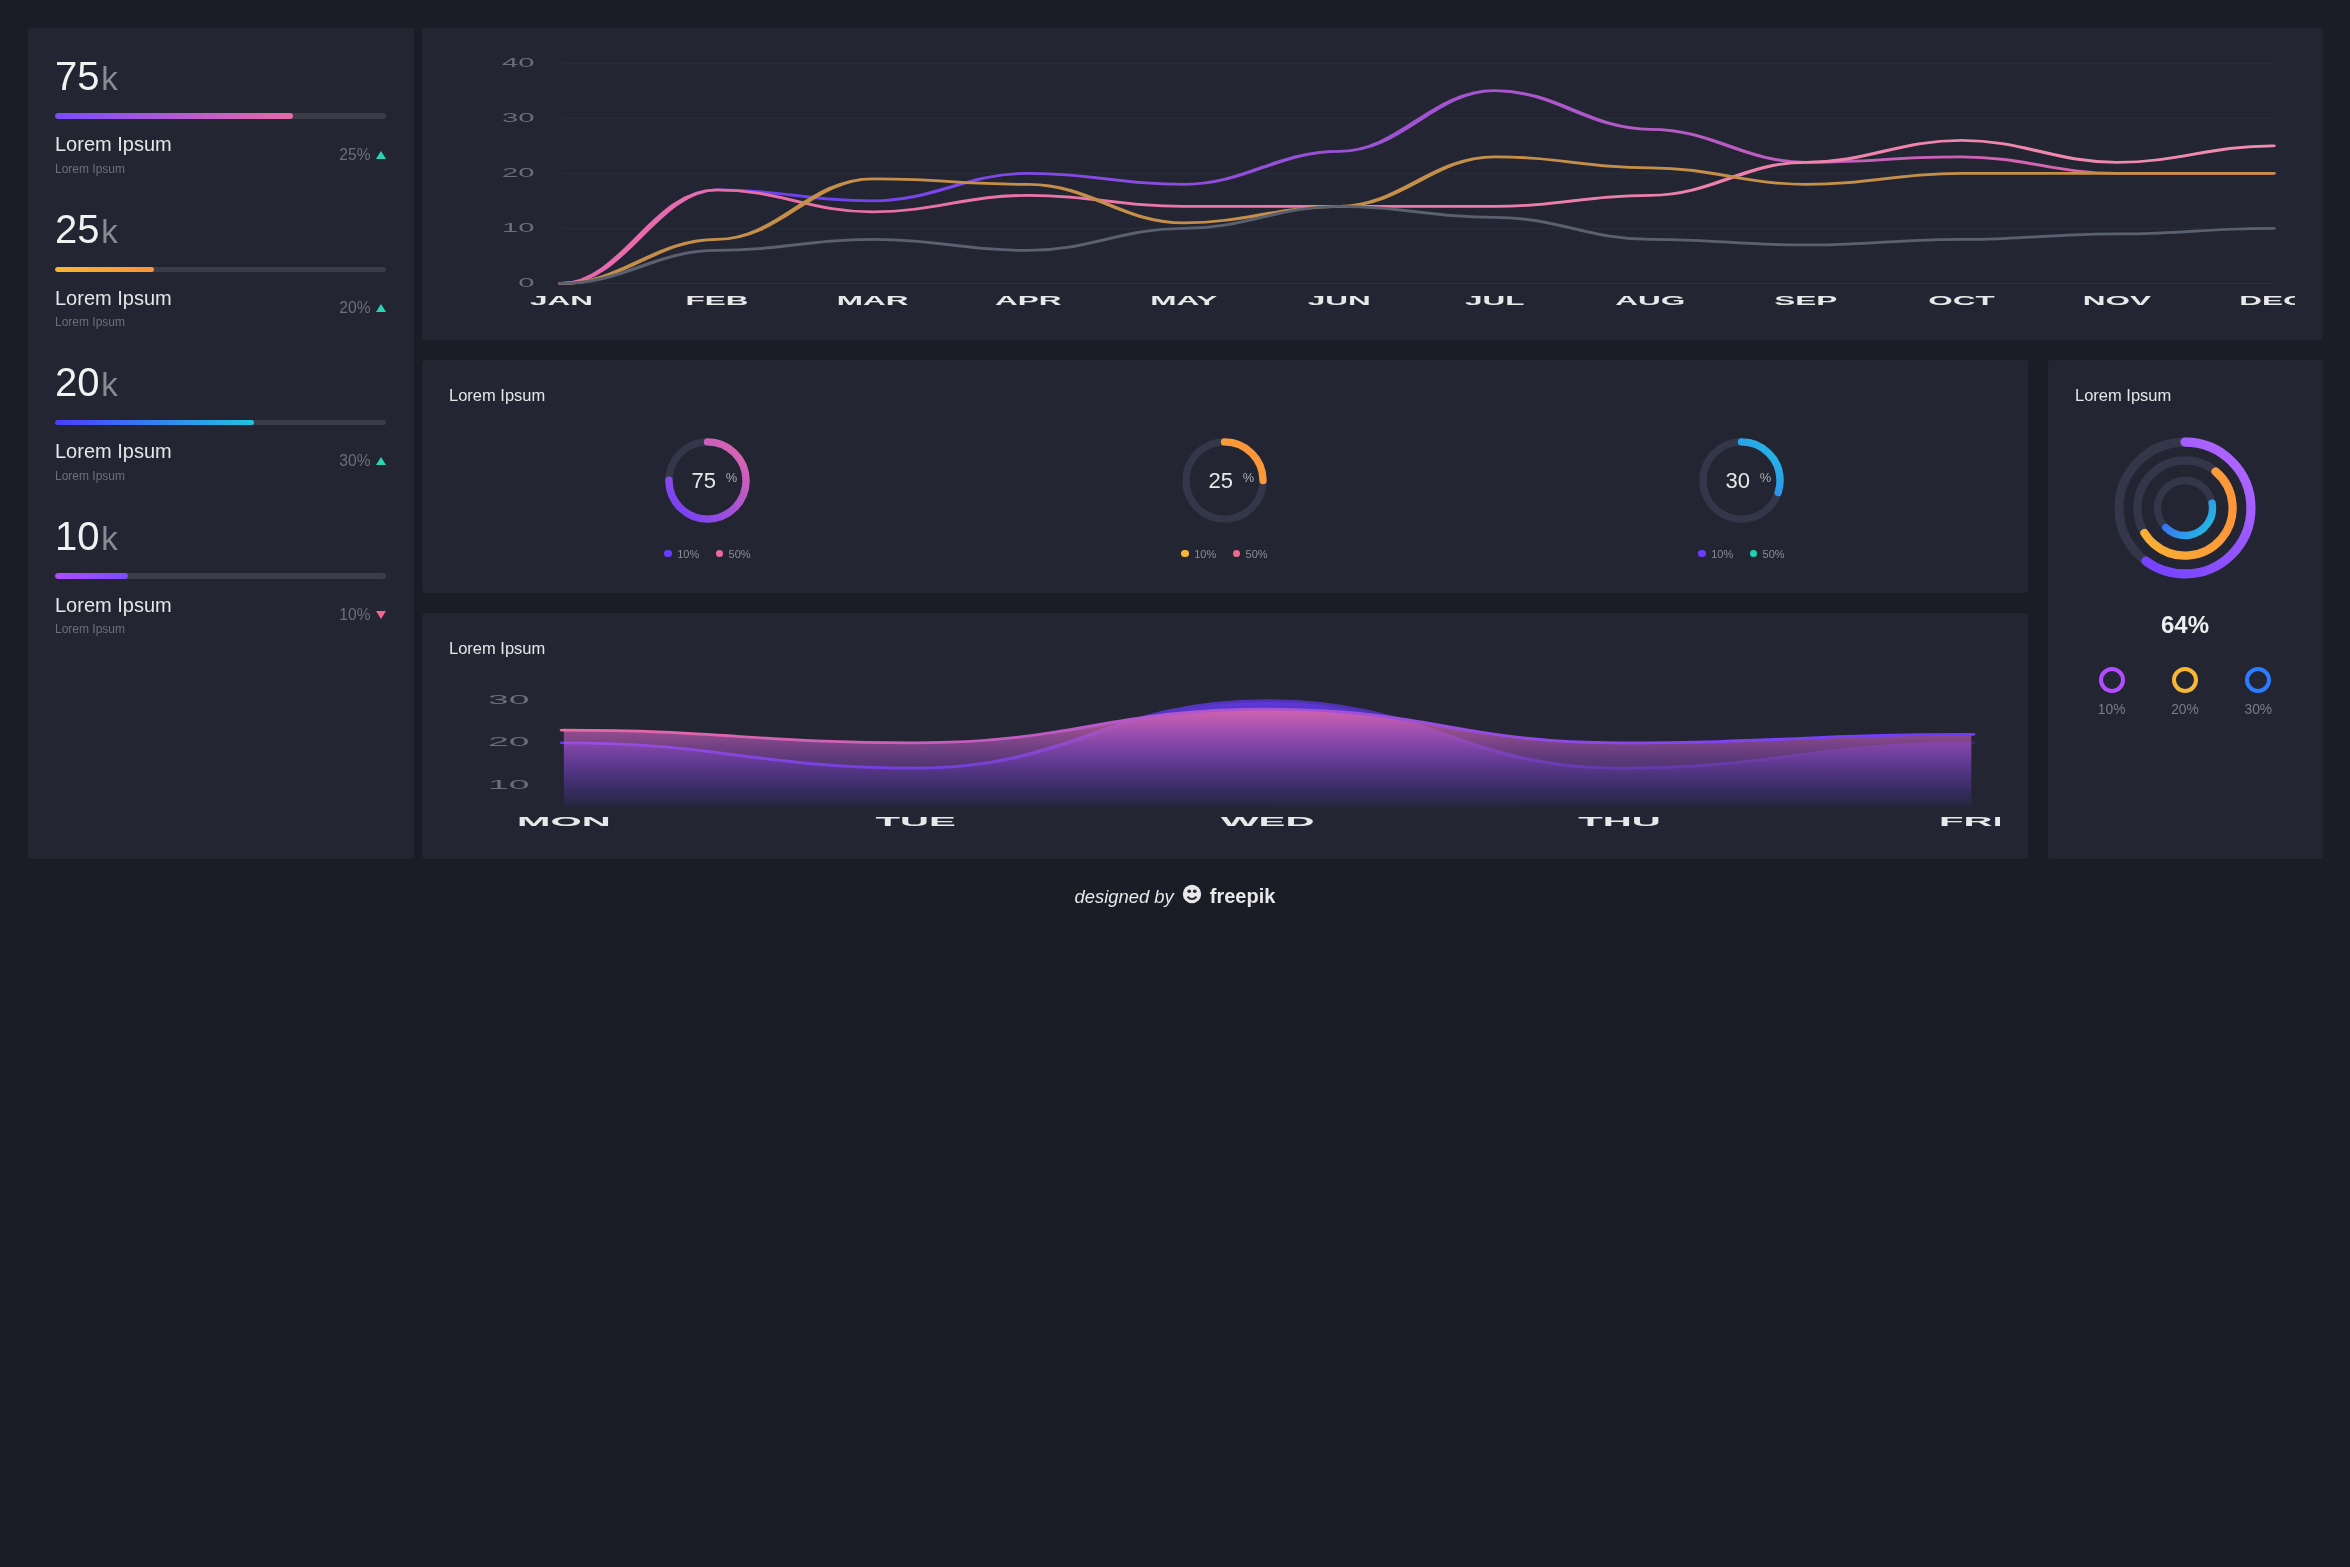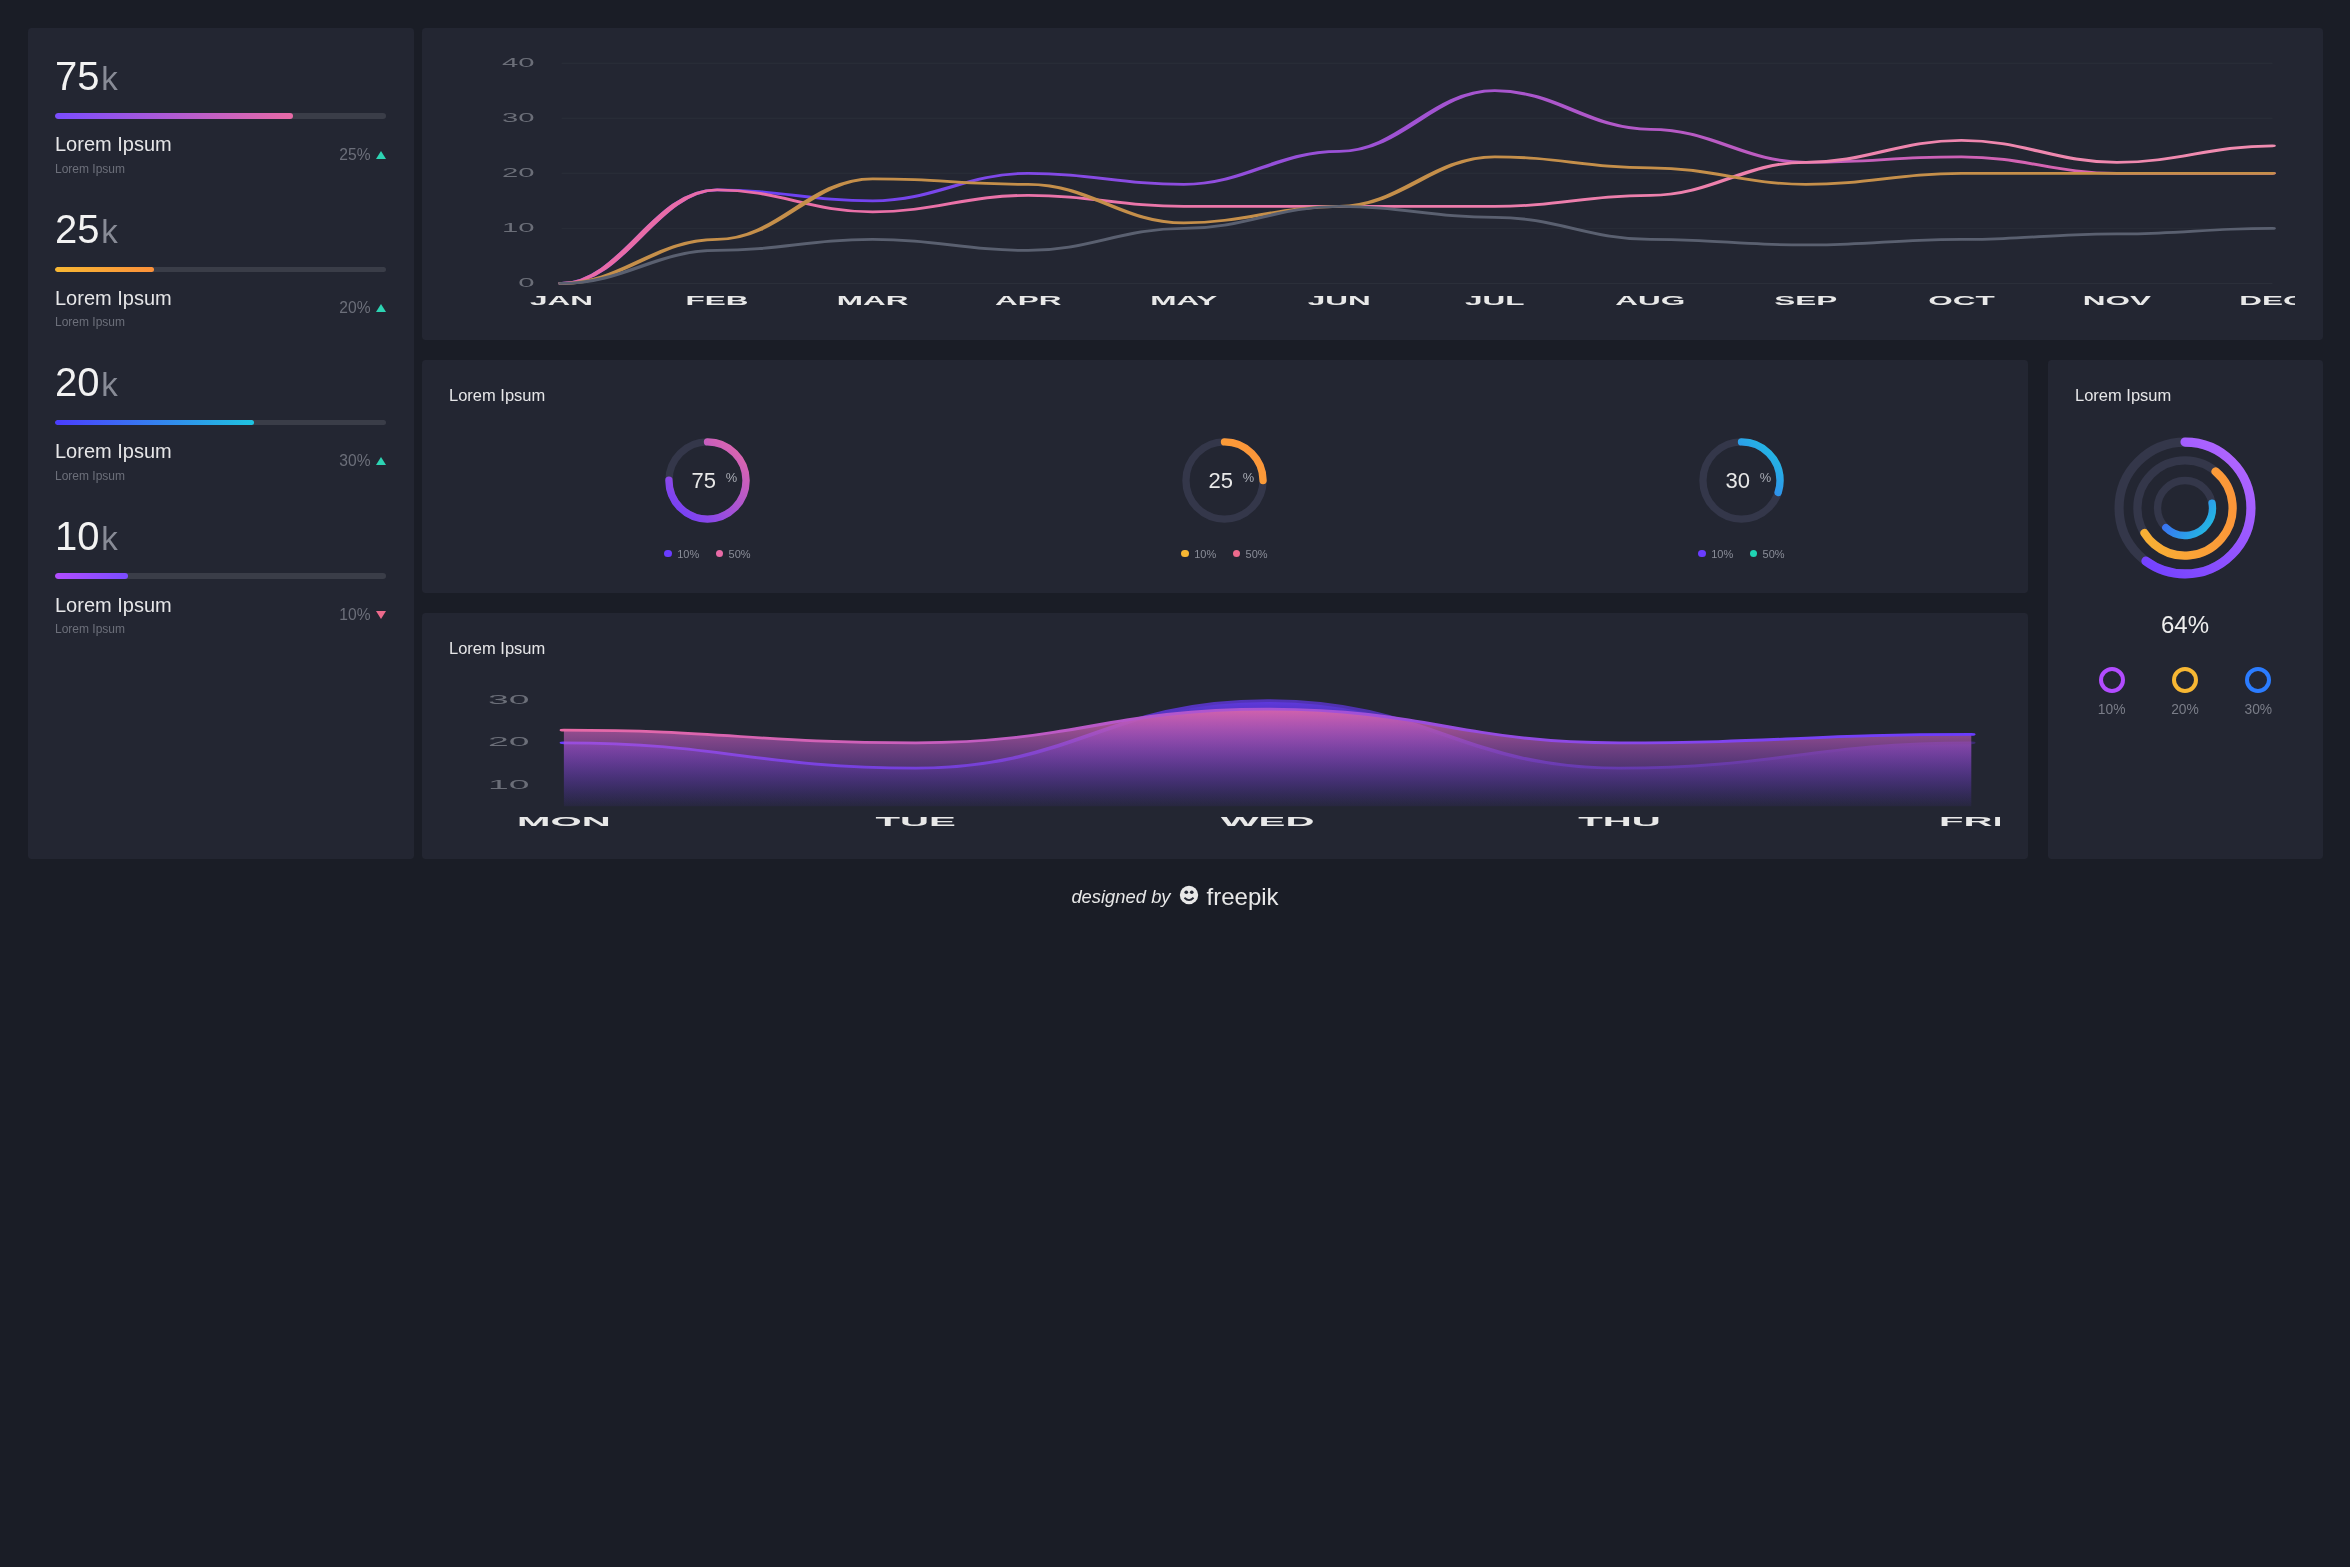--- a/index.html
+++ b/index.html
@@ -51,28 +51,28 @@
   
   .donut-row { display: flex; justify-content: space-around; padding: 9.2px 0 7.3px; }
   .donut-cell { display: flex; flex-direction: column; align-items: center; gap: 16.5px; }
   .donut-value { font-size: 24px; font-weight: 400; fill: #e8e8e8; }
   .donut-pct { font-size: 14px; fill: #a8abb4; }
   .legend { display: flex; gap: 16.5px; }
   .legend-item { display: flex; align-items: center; gap: 5.5px; font-size: 11px; color: #8a8d98; }
   .dot { width: 7.3px; height: 7.3px; border-radius: 50%; }
   .arc-track { stroke: #34374a; }
   
-  .big-pct { font-size: 24px; font-weight: 400; text-align: center; margin-top: 13px; color: #eee; }
+  .big-pct { font-size: 24px; font-weight: 700; text-align: center; margin-top: 13px; color: #eee; }
   .mini-row { display: flex; justify-content: space-around; margin-top: 27.5px; }
   .mini-cell { display: flex; flex-direction: column; align-items: center; gap: 9.2px; }
   .mini-ring { width: 26px; height: 26px; border-radius: 50%; border: 4.6px solid; }
   .mini-label { font-size: 13.8px; color: #7a7d88; }
   
   .footer { text-align: center; margin-top: 24px; font-size: 18.4px; color: #e8e8e8; font-style: italic; display:flex; align-items:center; justify-content:center; gap:7px;}
-  .footer b { font-style: normal; font-weight: 400; font-size: 24px; text-align: center; }
+  .footer b { font-style: normal; font-weight: 700; font-size: 20px; text-align: center; }
 </style>
 </head>
 <body>
 
 <div class="dashboard">
 
   <div class="panel sidebar" id="sidebar">
       <div class="stat-block">
     <div class="stat-value">
           <span>75</span>

